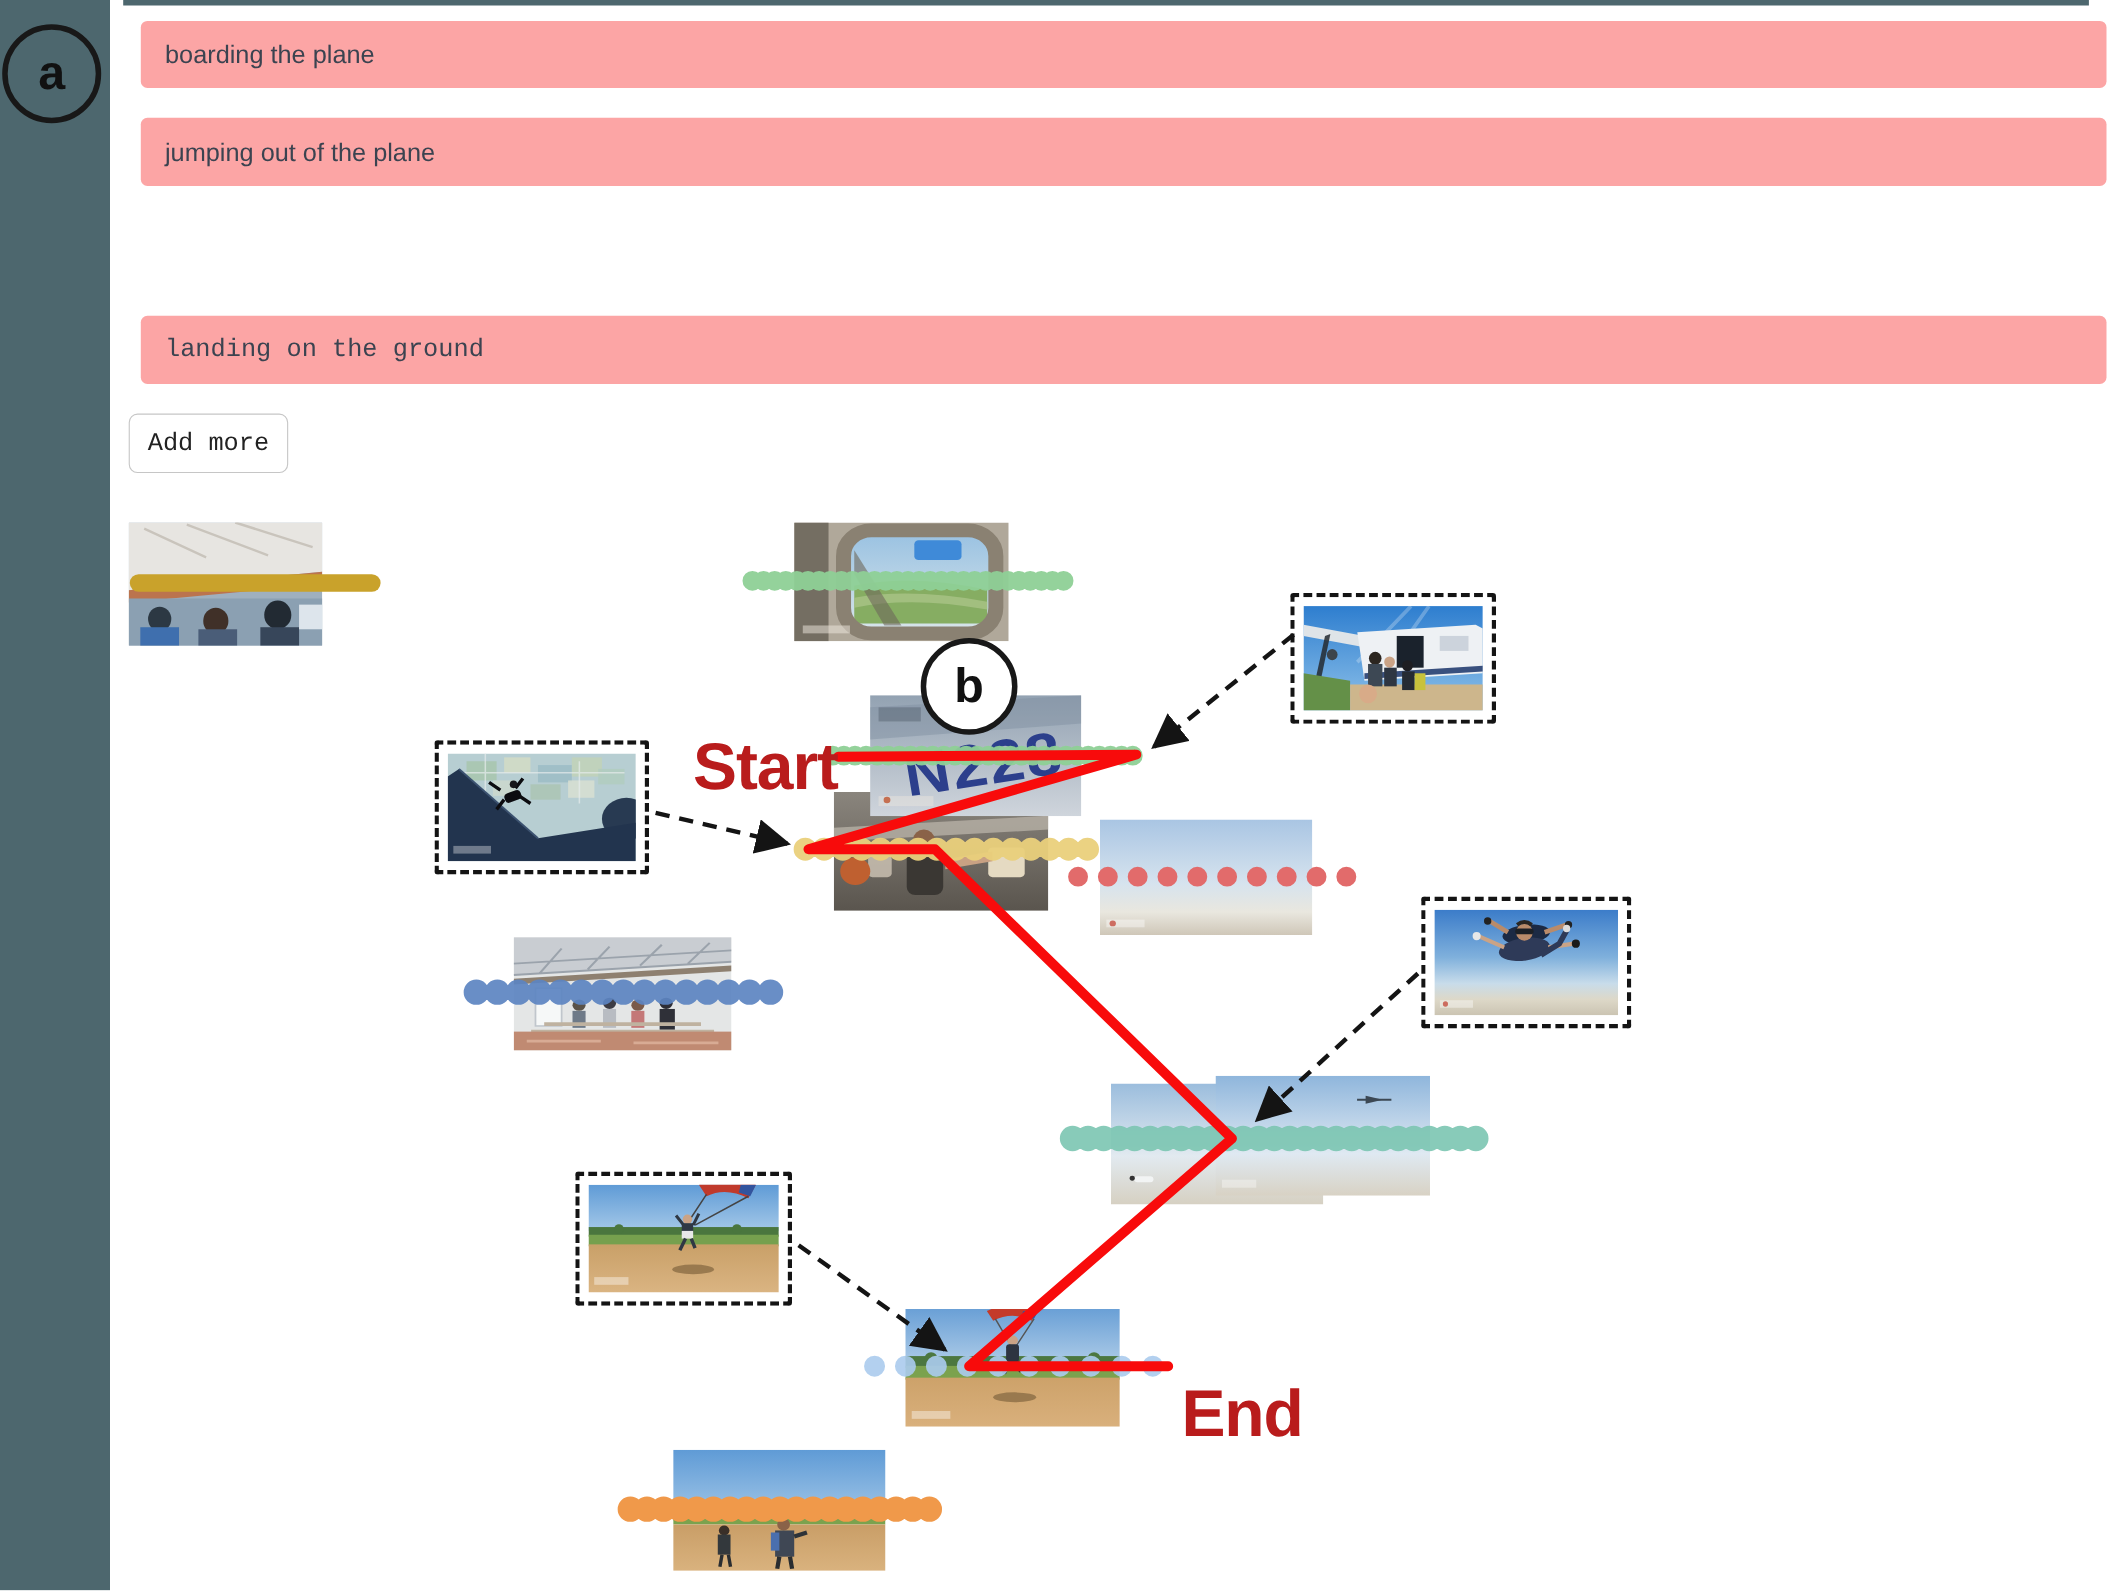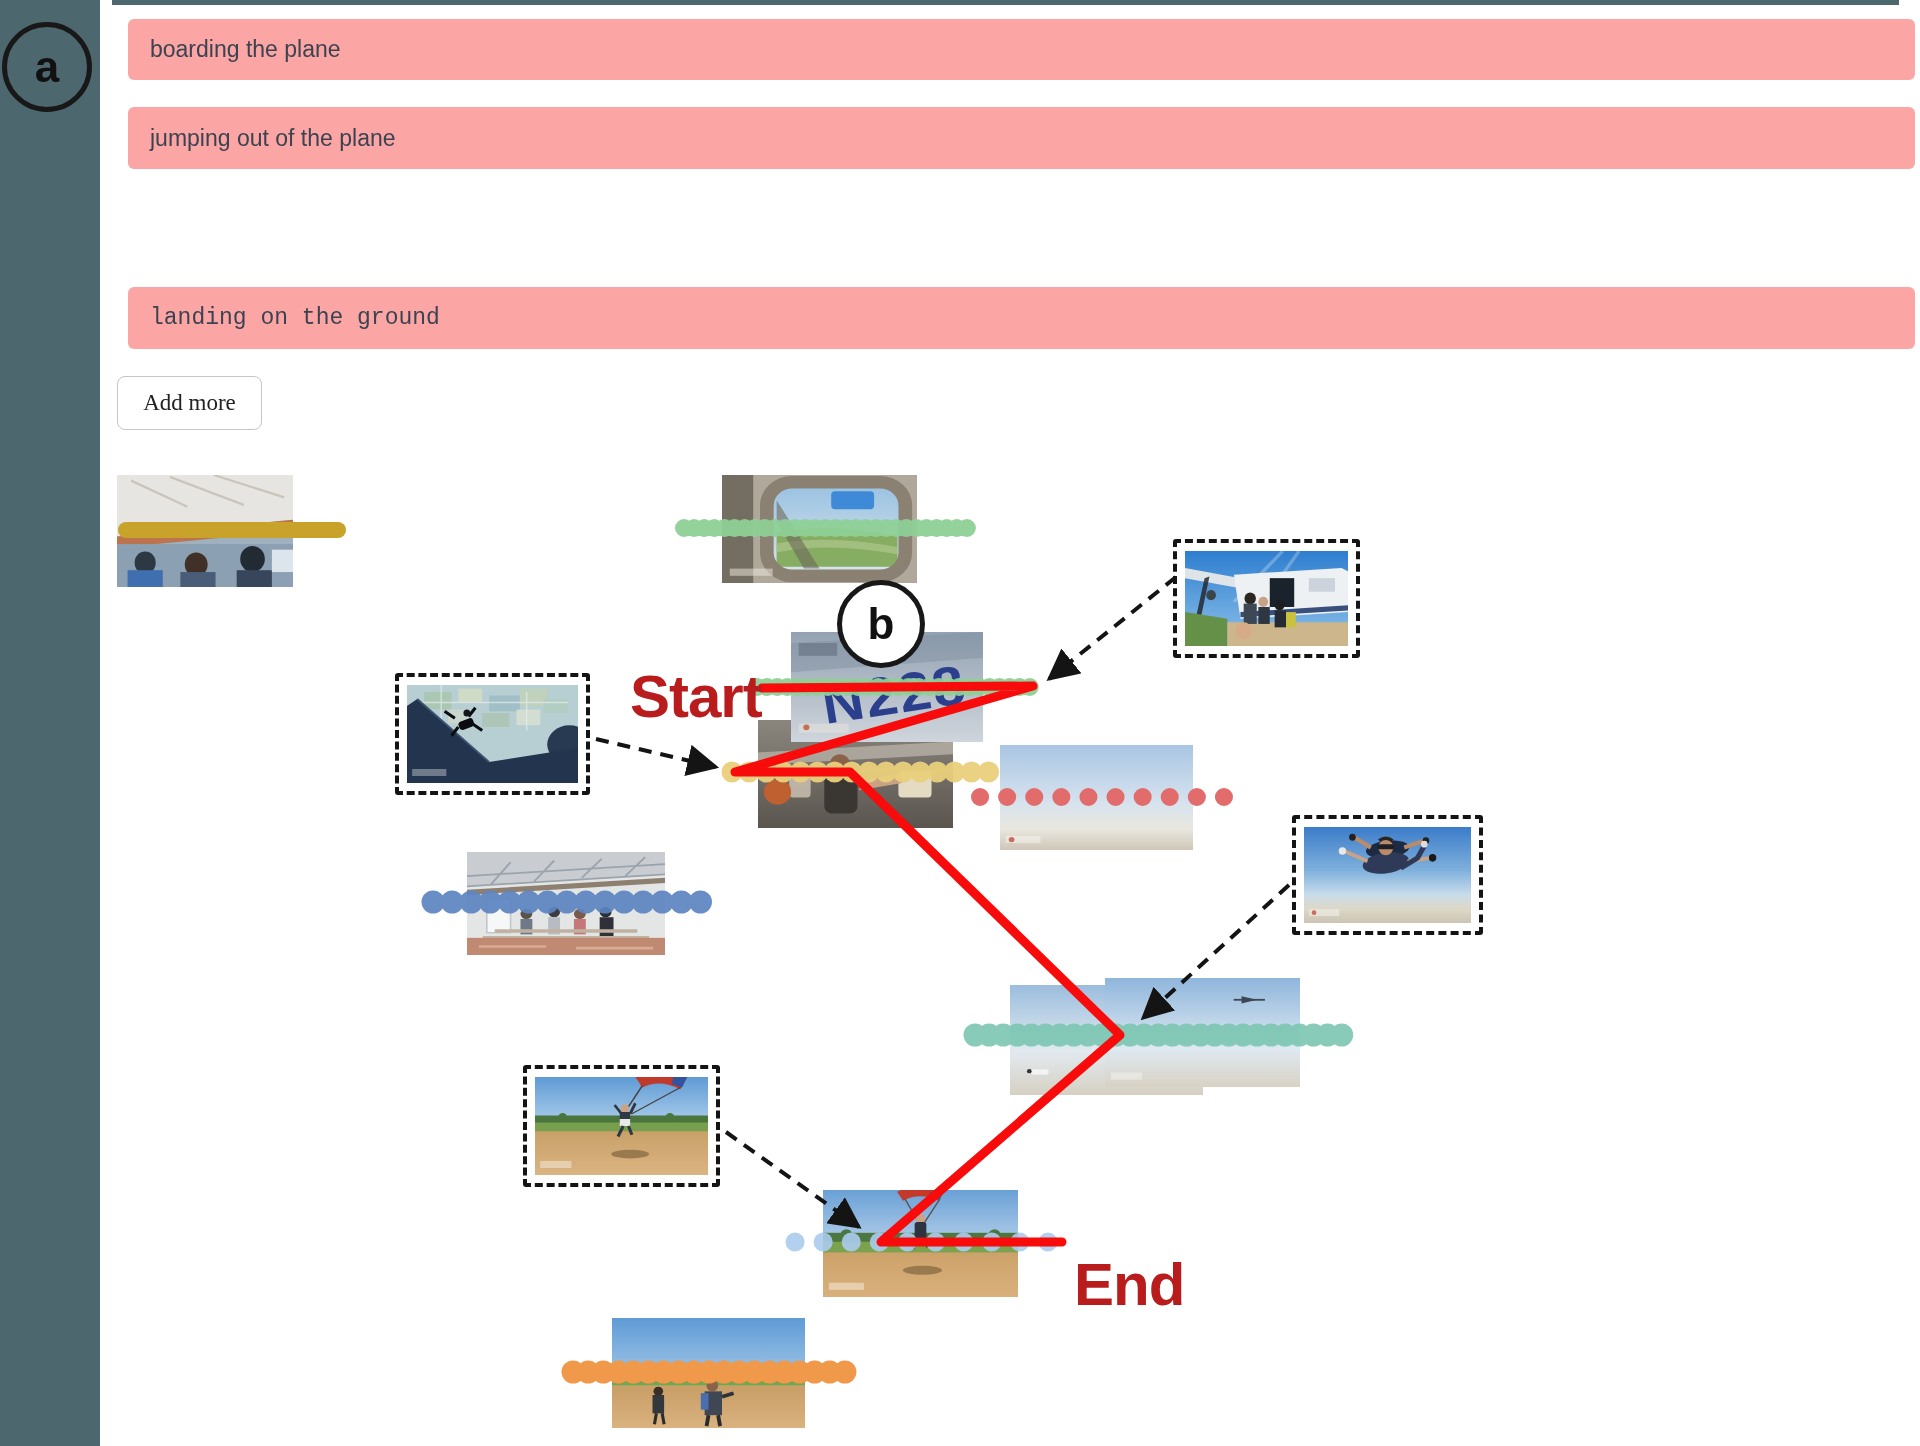--- a/index.html
+++ b/index.html
@@ -10,21 +10,21 @@
   .circle-label{position:absolute;border:5px solid #181818;border-radius:50%;
       display:flex;align-items:center;justify-content:center;
       font-weight:bold;font-size:44px;color:#111;}
   .circle-a{left:2px;top:22px;width:80px;height:80px;background:transparent;}
   .circle-b{left:837px;top:580px;width:78px;height:78px;background:#ffffff;z-index:40;}
   .prompt-field{position:absolute;left:112px;width:1787px;height:62px;background:#fca5a5;
       border-radius:6px;display:flex;align-items:center;margin-left:16px;}
   .pf-text{padding-left:22px;font-size:23px;color:#3b4350;}
   .add-more{position:absolute;left:117px;top:376px;width:145px;height:54px;background:#fff;
       border:1px solid #c6c6c6;border-radius:8px;font-size:23px;color:#222;
-      font-family:Liberation Serif, serif;cursor:pointer;}
+      font-family:Liberation Mono, monospace;cursor:pointer;}
   .thumb{position:absolute;}
   .thumb svg{display:block;width:100%;height:100%;}
   .callout{position:absolute;background:#fff;border:4px dashed #141414;border-radius:3px;
       padding:8px;box-sizing:border-box;}
   .callout svg{display:block;width:100%;height:100%;}
   .overlay{position:absolute;left:0;top:0;width:1920px;height:1446px;pointer-events:none;z-index:30;}
   .path-label{position:absolute;font-size:60px;font-weight:bold;letter-spacing:-1px;
       color:#b91c1c;z-index:45;}
 </style>
 </head>

